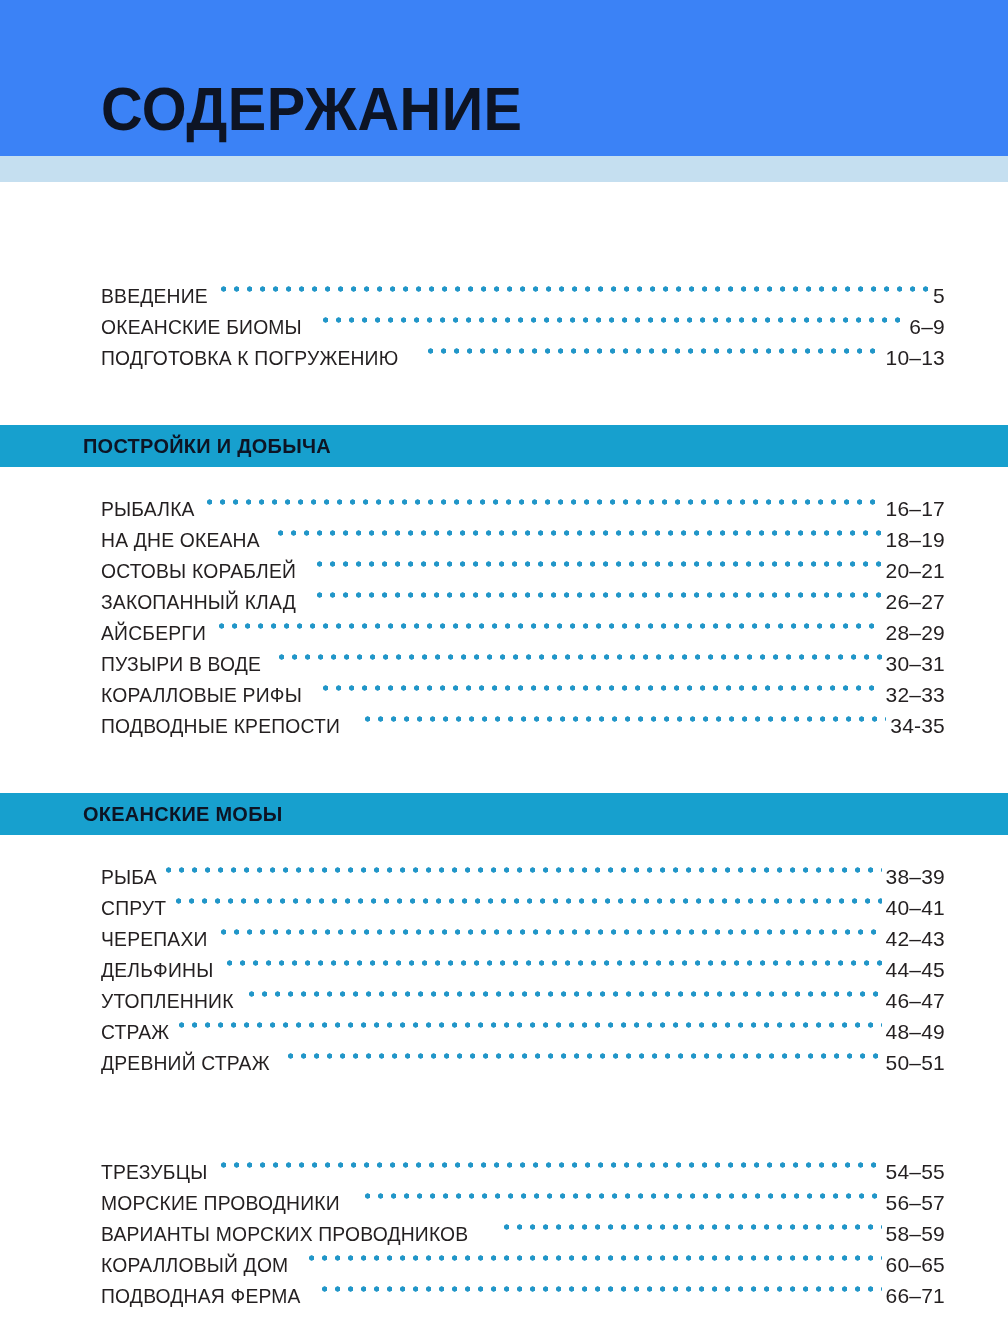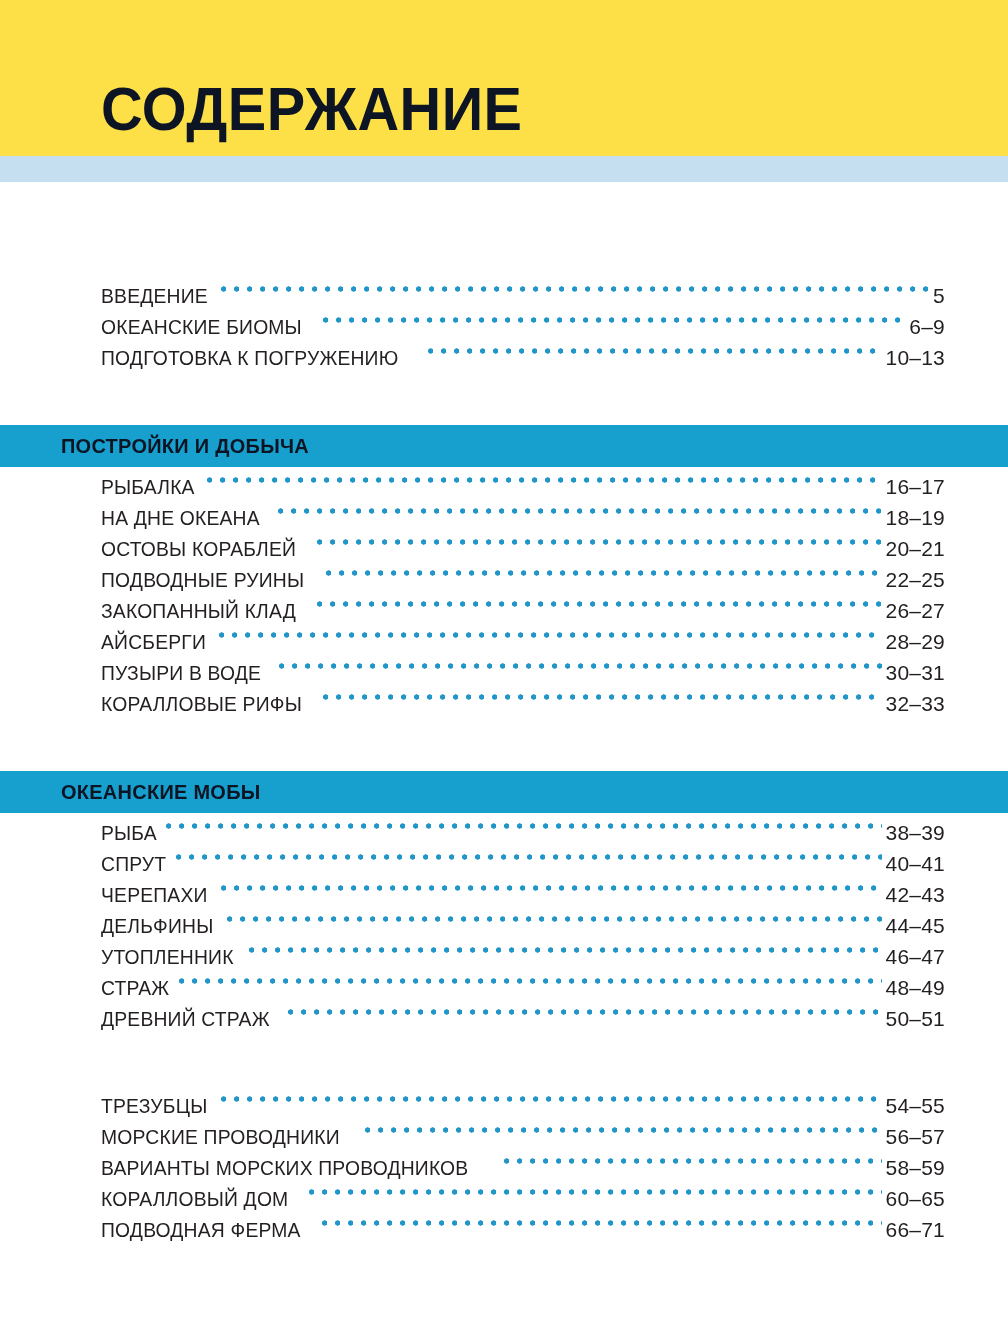--- a/index.html
+++ b/index.html
@@ -14,21 +14,21 @@
     font-family: "Liberation Sans", sans-serif;
     overflow: hidden;
   }
 
   
   #header-band {
     position: absolute;
     left: 0; top: 0;
     width: 1008px;
     height: 156px;
-    background: #fde047;
+    background: #3b82f6;
   }
   #page-title {
     position: absolute;
     left: 101px;
     top: 78px;
     font-size: 62px;
     font-weight: bold;
     letter-spacing: 0.5px;
     color: #0d1424;
     line-height: 1;
@@ -54,40 +54,40 @@
 
   .section {
     width: 100%;
   }
 
   .section-bar {
     height: 42px;
     background: #17a0ce;
     display: flex;
     align-items: center;
-    padding-left: 61px;
+    padding-left: 83px;
     box-sizing: border-box;
   }
   .section-bar-label {
     font-size: 21px;
     font-weight: bold;
     color: #0d1424;
     letter-spacing: 0.3px;
     transform: scaleX(0.95);
     transform-origin: left center;
     white-space: nowrap;
   }
 
   .entries {
     padding: 0 63px 0 101px;
     box-sizing: border-box;
     width: 1008px;
   }
   .entries.first-block { padding-top: 94px; }
-  .entries.after-bar   { }
+  .entries.after-bar   { padding-top: 22px; }
   .entries.pad-bottom  { padding-bottom: 22px; }
 
   .toc-row {
     display: flex;
     align-items: flex-end;
     height: 31px;
     white-space: nowrap;
   }
   .toc-label {
     font-size: 21px;
@@ -162,43 +162,43 @@
           <span class="toc-label">НА ДНЕ ОКЕАНА</span>
           <span class="toc-leader"></span>
           <span class="toc-page">18–19</span>
         </div>
         <div class="toc-row">
           <span class="toc-label">ОСТОВЫ КОРАБЛЕЙ</span>
           <span class="toc-leader"></span>
           <span class="toc-page">20–21</span>
         </div>
         <div class="toc-row">
-          <span class="toc-label">ПОДВОДНЫЕ РУИНЫ</span>
-          <span class="toc-leader"></span>
-          <span class="toc-page">22–25</span>
-        </div>
-        <div class="toc-row">
           <span class="toc-label">ЗАКОПАННЫЙ КЛАД</span>
           <span class="toc-leader"></span>
           <span class="toc-page">26–27</span>
         </div>
         <div class="toc-row">
           <span class="toc-label">АЙСБЕРГИ</span>
           <span class="toc-leader"></span>
           <span class="toc-page">28–29</span>
         </div>
         <div class="toc-row">
           <span class="toc-label">ПУЗЫРИ В ВОДЕ</span>
           <span class="toc-leader"></span>
           <span class="toc-page">30–31</span>
         </div>
         <div class="toc-row">
           <span class="toc-label">КОРАЛЛОВЫЕ РИФЫ</span>
           <span class="toc-leader"></span>
           <span class="toc-page">32–33</span>
+        </div>
+        <div class="toc-row">
+          <span class="toc-label">ПОДВОДНЫЕ КРЕПОСТИ</span>
+          <span class="toc-leader"></span>
+          <span class="toc-page">34-35</span>
         </div>
       </div>
     </div>
     <div class="spacer-gap"></div>
     <div class="section">
       <div class="section-bar">
         <span class="section-bar-label">ОКЕАНСКИЕ МОБЫ</span>
       </div>
       <div class="entries after-bar pad-bottom">
         <div class="toc-row">

